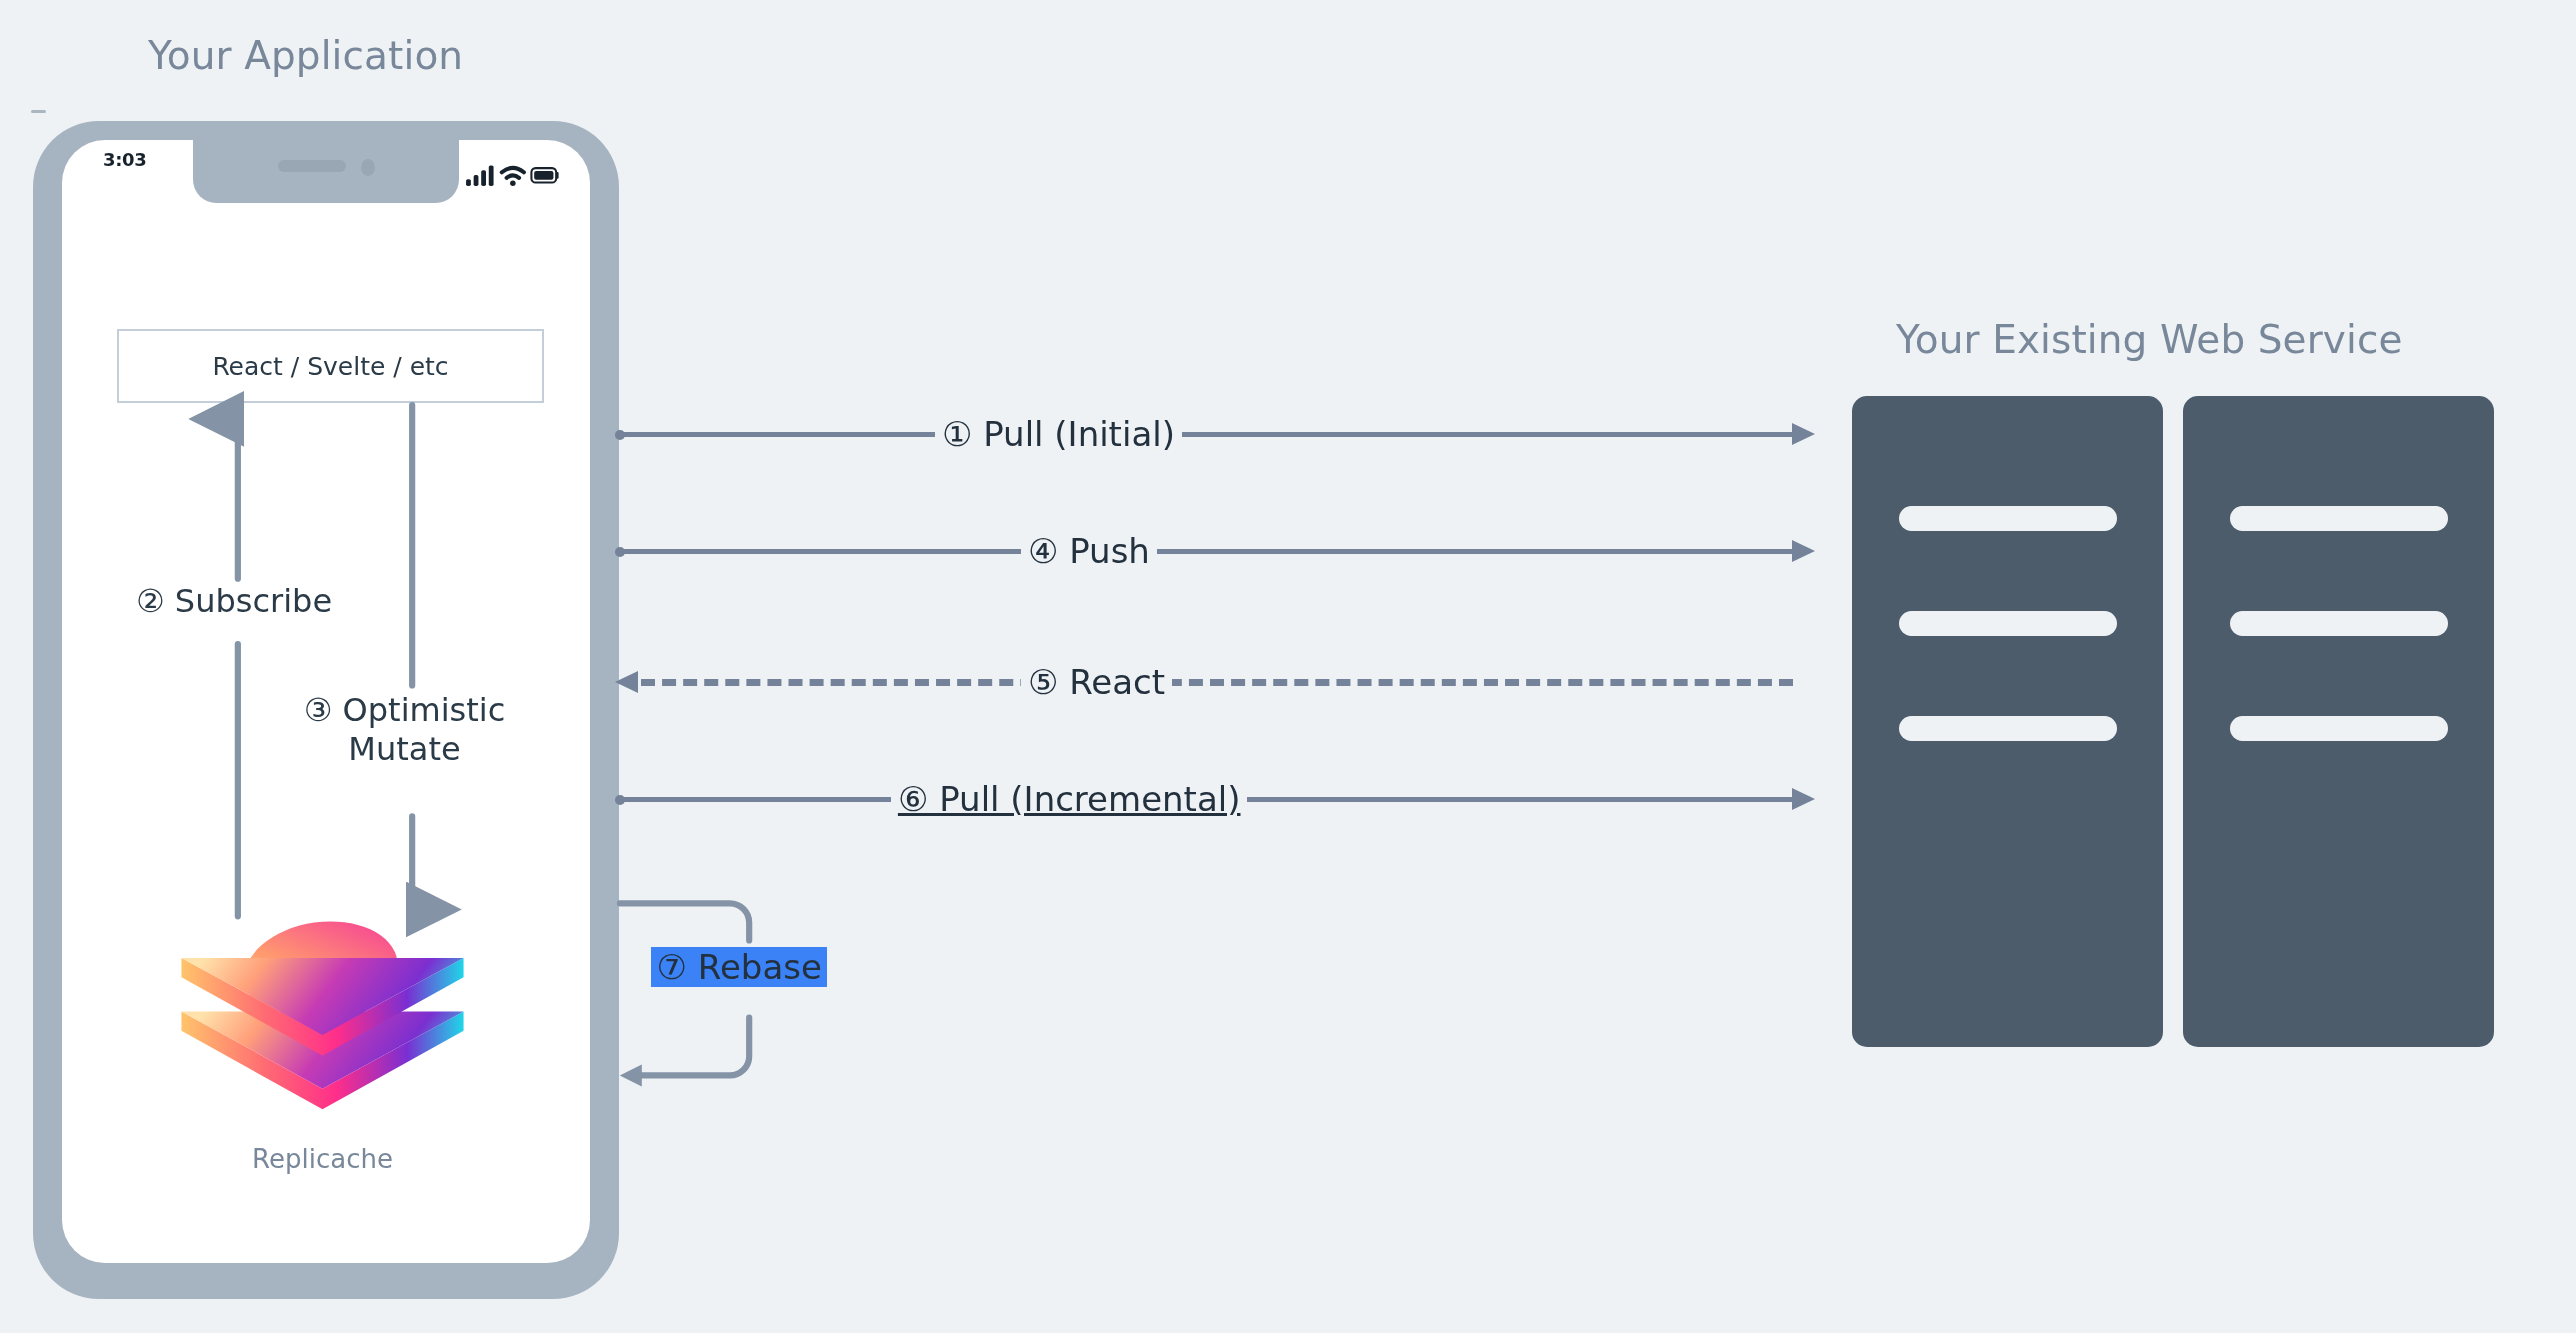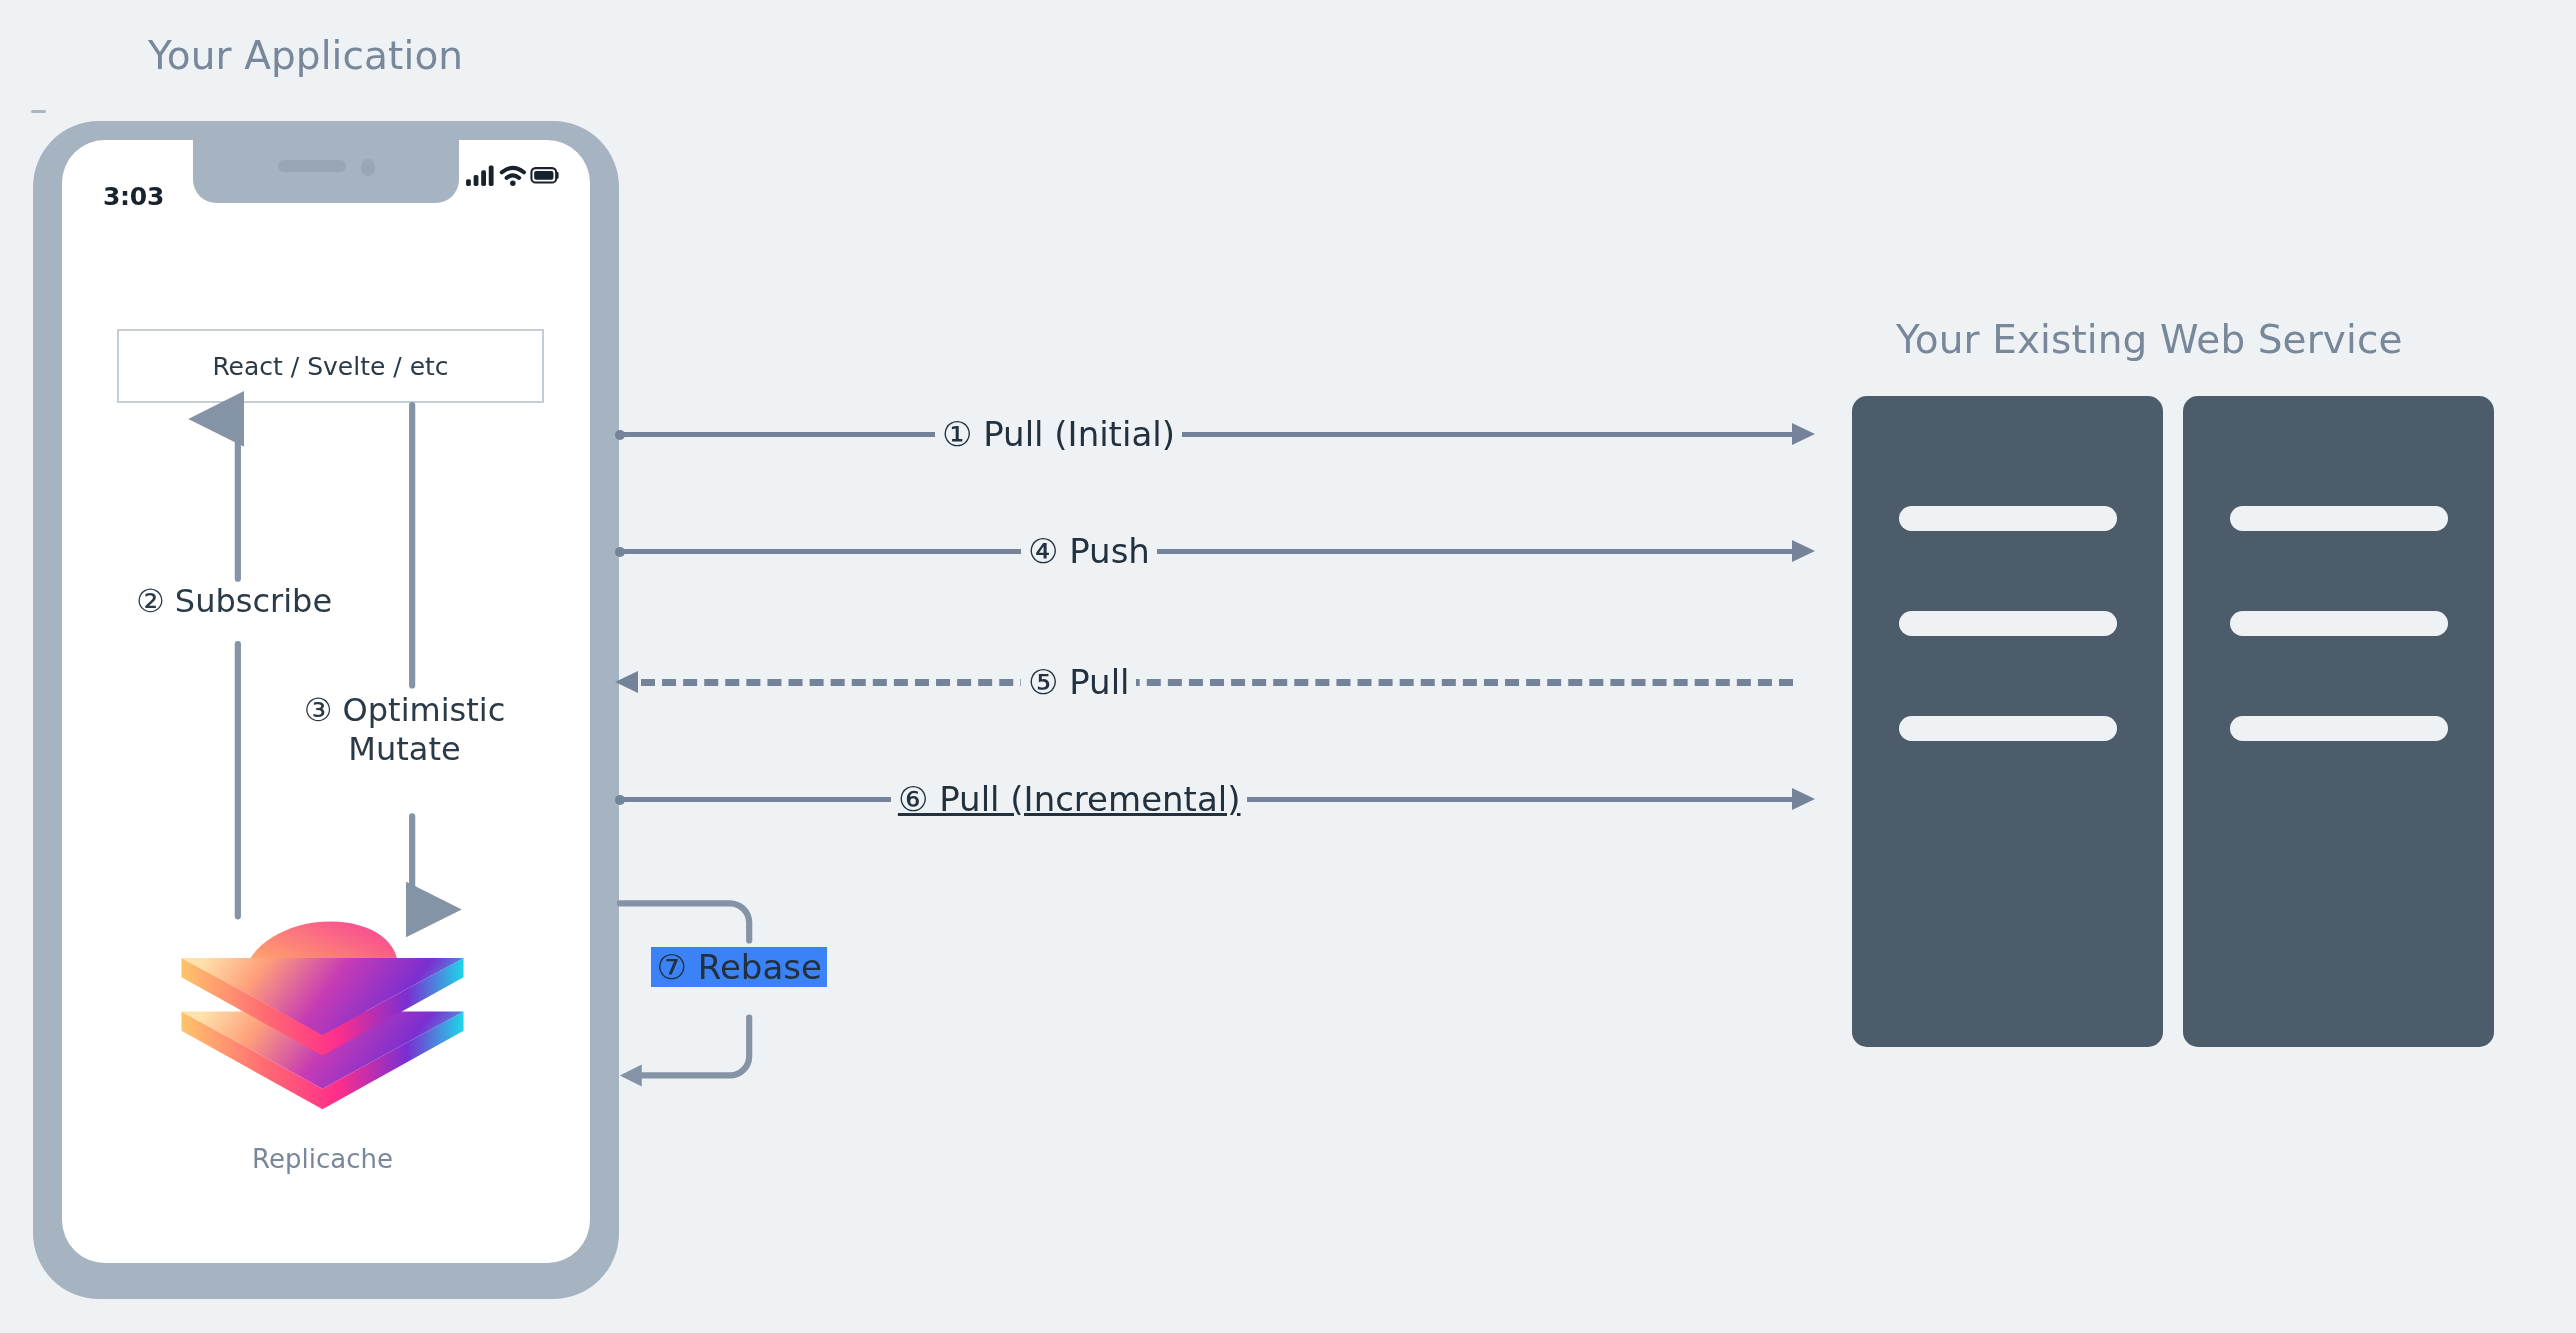--- a/index.html
+++ b/index.html
@@ -43,22 +43,22 @@
   }
   #notch{
     left:193px;top:140px;width:266px;height:63px;
     background:#a6b3c0;
     border-bottom-left-radius:23.4px;border-bottom-right-radius:23.4px;
   }
   #notch-speaker{left:278px;top:160px;width:68px;height:12.4px;background:#99a7b5;border-radius:6.9px;}
   #notch-camera{left:361px;top:159px;width:13.8px;height:16.5px;background:#99a7b5;border-radius:50%;}
 
   #status-time{
-    left:103px;top:182px;
-    font-size:25px;font-weight:700;color:#18222c;
+    left:103px;top:149px;
+    font-size:18px;font-weight:700;color:#18222c;
     font-family:"DejaVu Sans", sans-serif;
     letter-spacing:-0.3px;
   }
   #status-icons{left:466px;top:164px;width:93px;height:23.4px;}
 
   
   #react-box{
     left:117px;top:329px;width:427px;height:74px;
     border:2.8px solid #c3ced8;background:#ffffff;
     box-sizing:border-box;
@@ -275,21 +275,21 @@
   <div class="flow abs" style="left:615px;top:510px;width:1206px;">
     <div class="cap" style="left:0;"></div>
     <div class="ln" style="left:2.8px;width:1175px;"></div>
     <div class="head-r" style="left:1177px;"></div>
     <div class="flabel" style="left:406px;">④ Push</div>
   </div>
 
   <div class="flow abs" style="left:615px;top:641px;width:1206px;">
     <div class="head-l" style="left:0;"></div>
     <div class="dashseg" style="left:26px;width:1152px;"></div>
-    <div class="flabel" style="left:406px;">⑤ Pull</div>
+    <div class="flabel" style="left:406px;">⑤ React</div>
   </div>
 
   <div class="flow abs" style="left:615px;top:758px;width:1206px;">
     <div class="cap" style="left:0;"></div>
     <div class="ln" style="left:2.8px;width:1175px;"></div>
     <div class="head-r" style="left:1177px;"></div>
     <div class="flabel" style="left:276px;text-decoration:underline;">⑥ Pull (Incremental)</div>
   </div>
 
   <svg class="abs" id="rebase-loop" viewBox="0 0 260 310">

